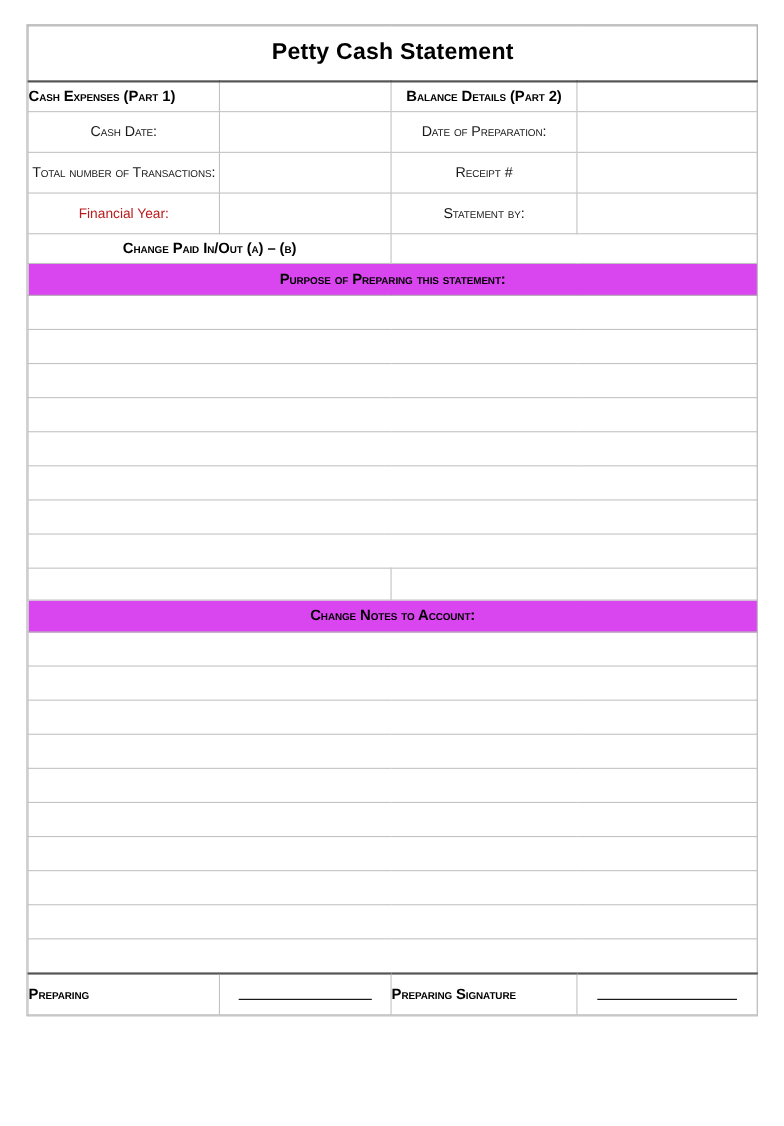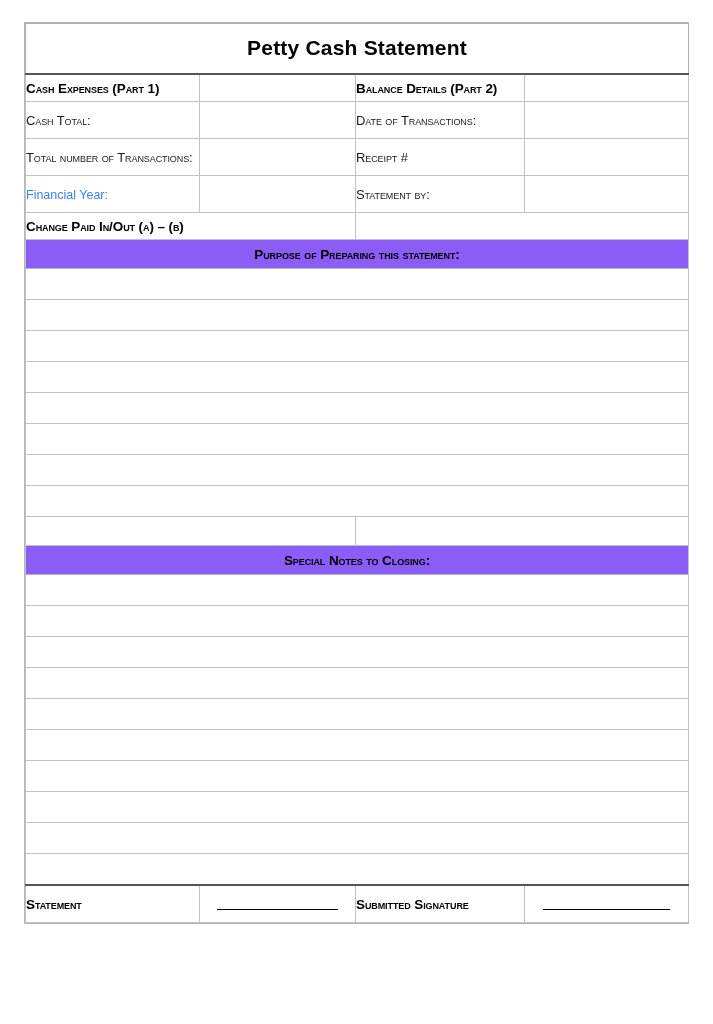--- a/index.html
+++ b/index.html
@@ -73,38 +73,38 @@
   .sc-light {
     font-variant: small-caps;
     font-weight: normal;
     font-size: 13px;
     letter-spacing: -0.1px;
     color: #1a1a1a;
   }
   .plain {
     font-size: 12.5px;
     font-weight: normal;
-    color: #3b82f6;
+    color: #b91c1c;
   }
 
   .pad-l { padding-left: 10px; }
-  .center { text-align: left; }
+  .center { text-align: center; }
 
   
   .r-head { height: 28px; }
   .r-tall { height: 37px; }
   .r-change { height: 27px; }
   .r-band  { height: 29px; }
   .r-blank { height: 31px; }
   .r-crb   { height: 30px; }
   .r-crb2  { height: 29px; }
   .r-sign  { height: 38px; }
 
   .band {
-    background: #8b5cf6;
+    background: #d946ef;
     text-align: center;
     border-top: 1px solid #b5b5b5 !important;
     border-bottom: 1px solid #b5b5b5 !important;
   }
   .band .sc { font-size: 13.5px; }
 
   .thick-top { border-top: 2px solid #555555 !important; }
 
   
   .uline-wrap {
@@ -149,27 +149,27 @@
           </td>
           <td class="thick-top"></td>
           <td class="center thick-top">
             <span class="sc">Balance Details (Part 2)</span>
           </td>
           <td class="thick-top"></td>
         </tr>
 
         <tr class="r-tall">
           <td class="center">
-            <span class="sc-light">Cash Total:</span>
-          </td>
-          <td class="center">
-            <span class="plain"></span>
-          </td>
-          <td class="center">
-            <span class="sc-light">Date of Transactions:</span>
+            <span class="sc-light">Cash Date:</span>
+          </td>
+          <td class="center">
+            <span class="plain"></span>
+          </td>
+          <td class="center">
+            <span class="sc-light">Date of Preparation:</span>
           </td>
           <td class="center">
             <span class="plain"></span>
           </td>
         </tr>
 
         <tr class="r-tall">
           <td class="center vmid-bottom">
             <span class="sc-light">Total number of Transactions:</span>
           </td>
@@ -244,21 +244,21 @@
           <td class="center" colspan="2">
             <span class="plain"></span>
           </td>
           <td class="center" colspan="2">
             <span class="plain"></span>
           </td>
         </tr>
 
         <tr class="r-band">
           <td class="band" colspan="4">
-            <span class="sc">Special Notes to Closing:</span>
+            <span class="sc">Change Notes to Account:</span>
           </td>
         </tr>
 
         <tr class="r-blank">
             <td colspan="4" class="pad-l"><span class="plain"></span></td>
           </tr>
         <tr class="r-blank">
             <td colspan="4" class="pad-l"><span class="plain"></span></td>
           </tr>
         <tr class="r-blank">
@@ -281,29 +281,29 @@
           </tr>
         <tr class="r-blank">
             <td colspan="4" class="pad-l"><span class="plain"></span></td>
           </tr>
         <tr class="r-blank">
             <td colspan="4" class="pad-l"><span class="plain"></span></td>
           </tr>
 
         <tr class="r-sign">
           <td class="pad-l thick-top">
-            <span class="sc">Statement</span>
+            <span class="sc">Preparing</span>
           </td>
           <td class="center thick-top">
             <span class="uline-wrap">
               <span class="uline"></span>
             </span>
           </td>
           <td class="pad-l thick-top">
-            <span class="sc">Submitted Signature</span>
+            <span class="sc">Preparing Signature</span>
           </td>
           <td class="center thick-top">
             <span class="uline-wrap">
               <span class="uline"></span>
             </span>
           </td>
         </tr>
 
       </tbody>
     </table>

